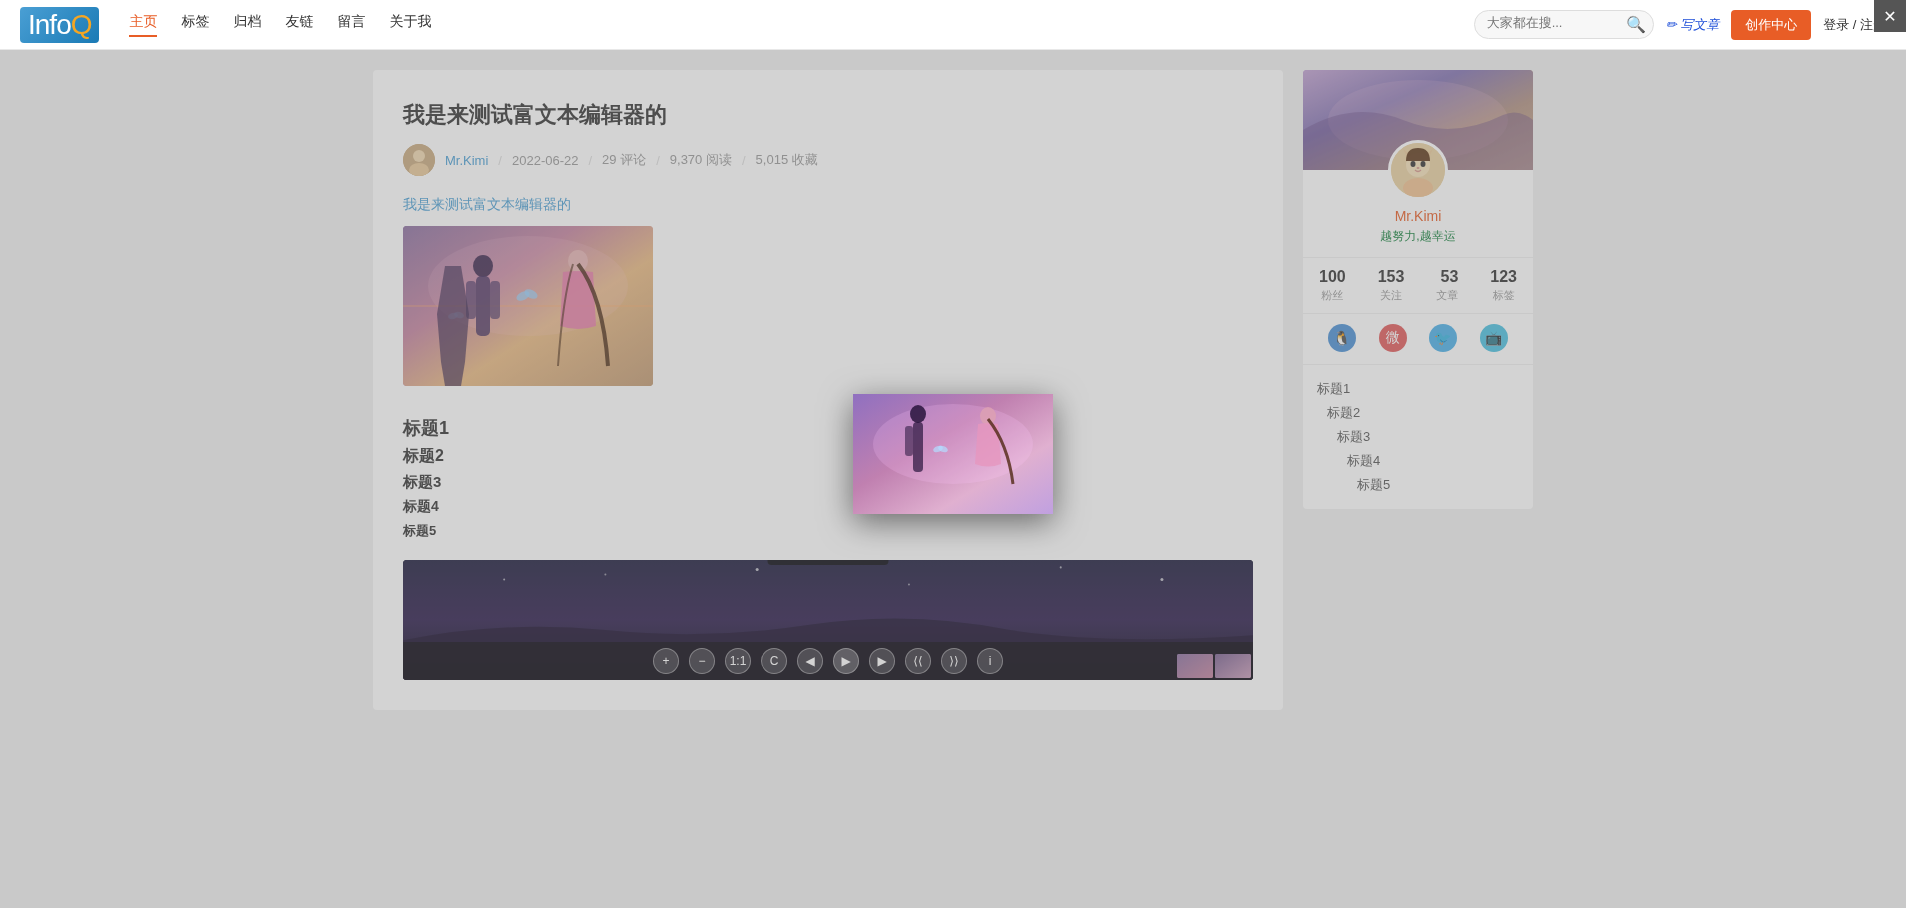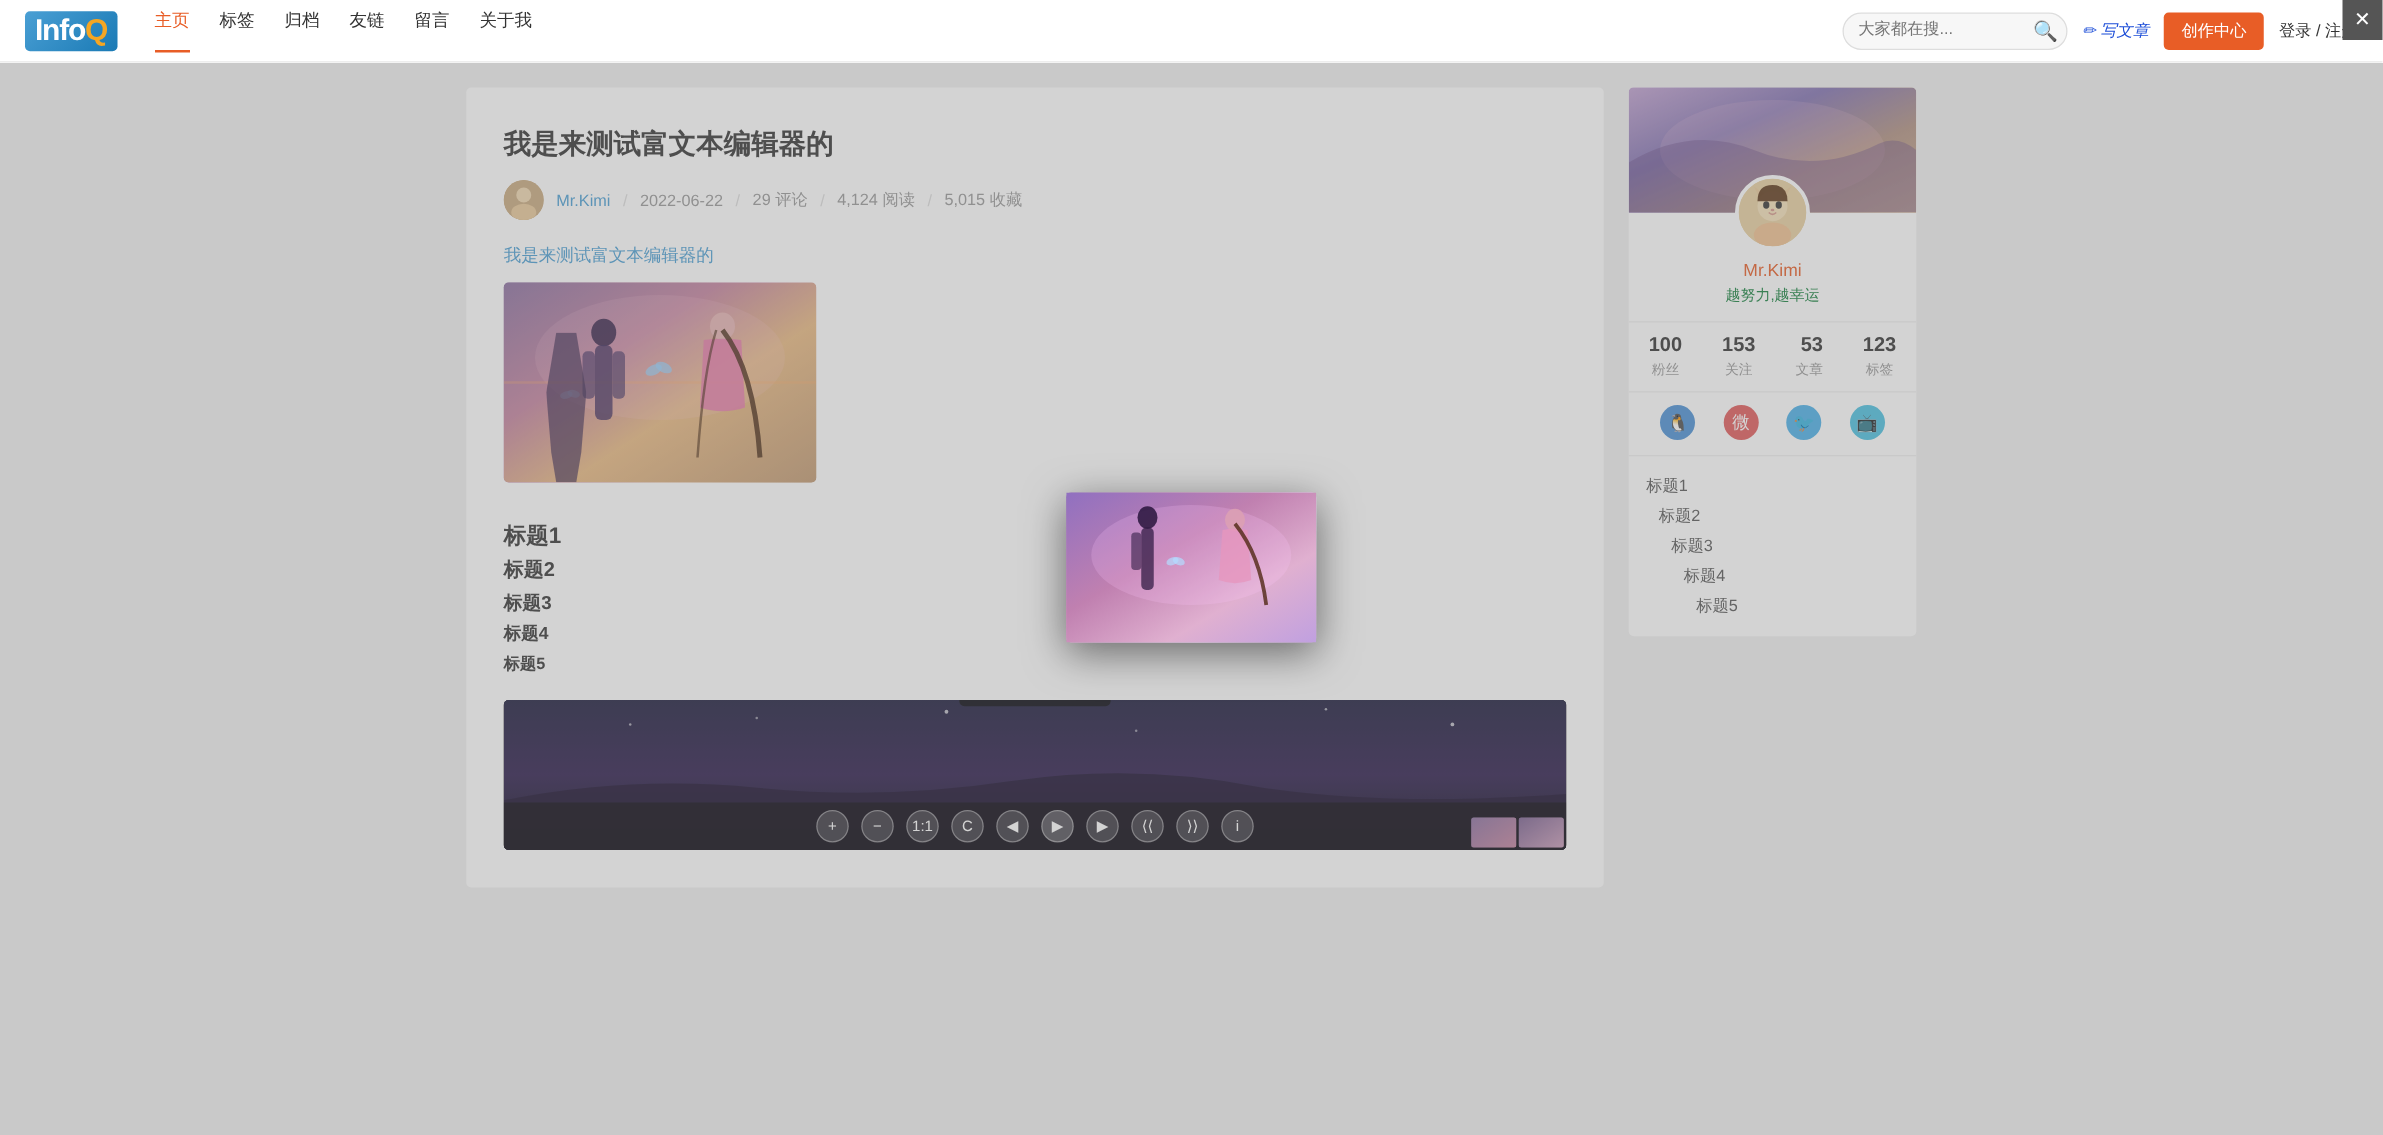--- a/index.html
+++ b/index.html
@@ -11,37 +11,37 @@
       height: 50px;
       display: flex;
       align-items: center;
       padding: 0 20px;
       border-bottom: 1px solid #e8e8e8;
       position: sticky;
       top: 0;
       z-index: 100;
     }
     .logo {
-      font-size: 24px;
-      font-weight: bold;
+      font-size: 28px;
+      font-weight: normal;
       color: #fff;
       background: linear-gradient(135deg, #4a9fd4, #1a7ab5);
       padding: 2px 8px;
       border-radius: 4px;
       margin-right: 30px;
       letter-spacing: -1px;
     }
     .logo span { color: #f5a623; }
     .nav { display: flex; gap: 24px; }
     .nav a {
       text-decoration: none;
       color: #333;
       font-size: 14px;
     }
-    .nav a.active { color: #e85d26; border-bottom: 2px solid #e85d26; padding-bottom: 14px; }
+    .nav a.active { color: #e85d26; border-bottom: 2px solid #e85d26; padding-bottom: 4px; }
     .header-right { margin-left: auto; display: flex; align-items: center; gap: 12px; }
     .search-box {
       display: flex;
       align-items: flex-start;
       border: 1px solid #ddd;
       border-radius: 20px;
       padding: 4px 12px;
       background: #f7f7f7;
       width: 180px;
     }
@@ -541,21 +541,21 @@
           <circle cx="16" cy="12" r="6" fill="#f0d8b0"></circle>
           <ellipse cx="16" cy="26" rx="10" ry="7" fill="#e8c898"></ellipse>
         </svg>
       </div>
       <span class="author-name">Mr.Kimi</span>
       <span class="meta-divider">/</span>
       <span>2022-06-22</span>
       <span class="meta-divider">/</span>
       <span>29 评论</span>
       <span class="meta-divider">/</span>
-      <span>4,124 阅读</span>
+      <span>9,370 阅读</span>
       <span class="meta-divider">/</span>
       <span>5,015 收藏</span>
     </div>
 
     <a class="article-link">我是来测试富文本编辑器的</a>
 
     <div class="images-row">
       <div class="article-image img-left">
         <svg width="250" height="160" viewBox="0 0 250 160" style="position:absolute;inset:0;">
           <defs>

